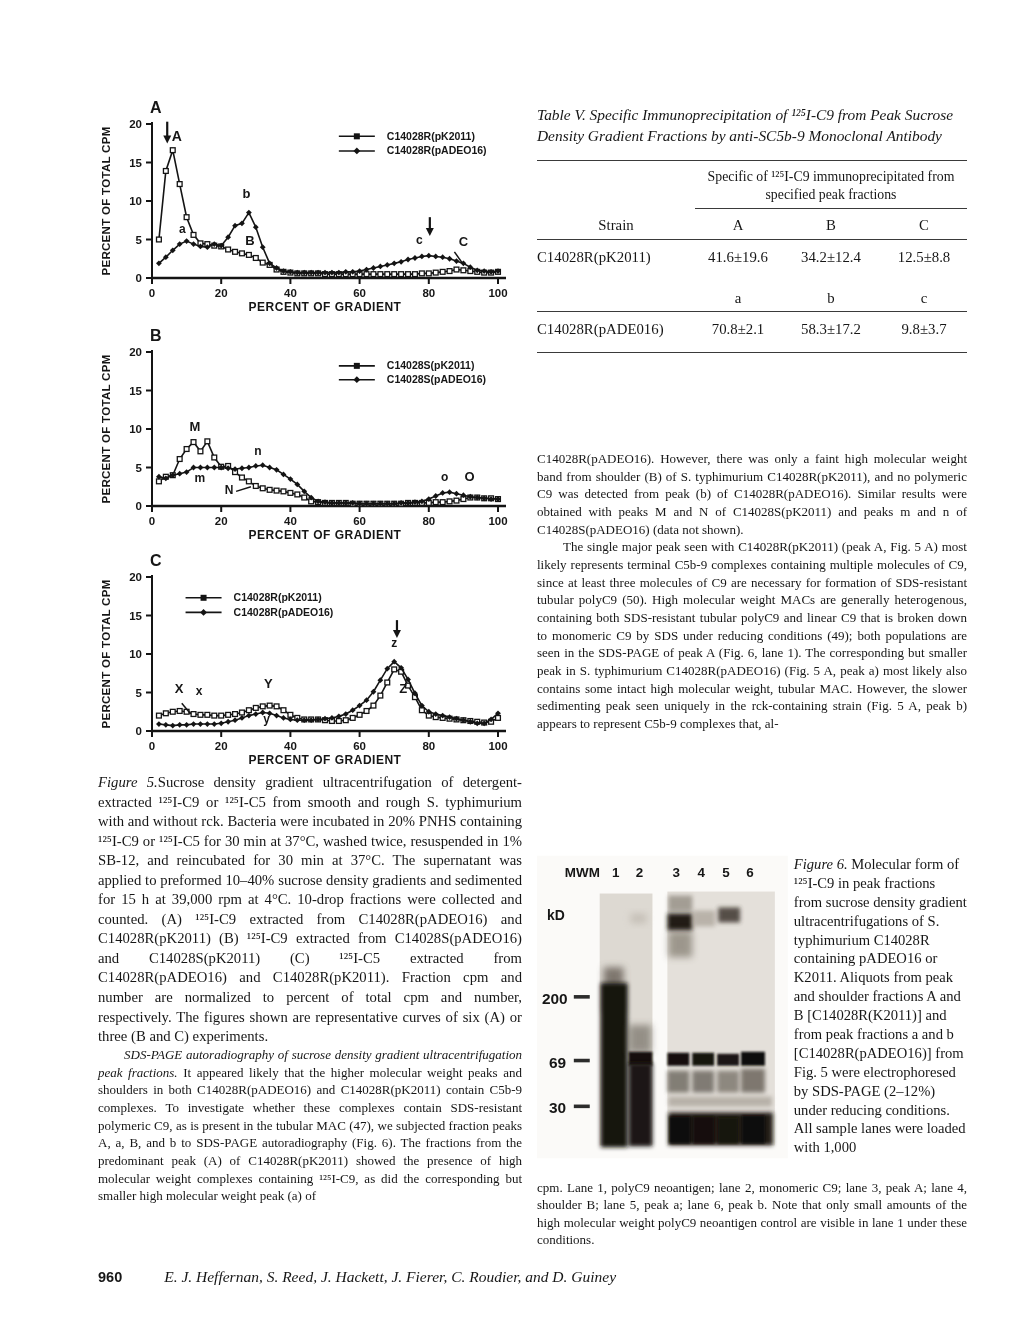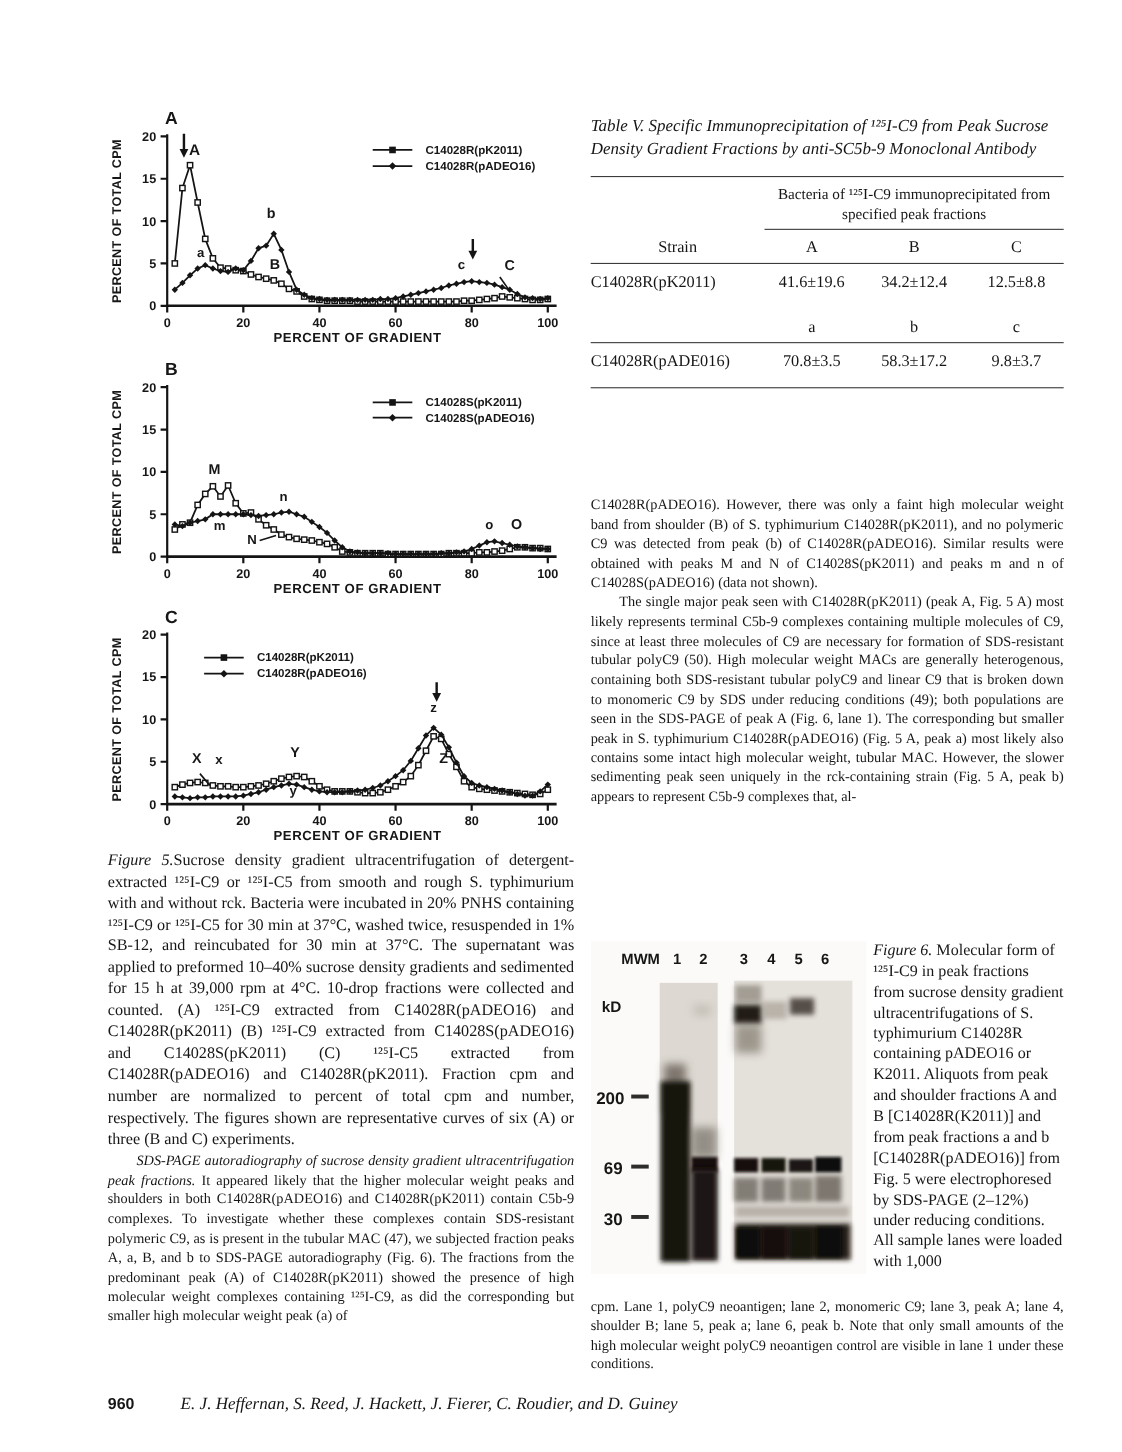--- a/index.html
+++ b/index.html
@@ -495,21 +495,21 @@
 
   <div class="col-right">
 
     <div class="tv">
       <div class="tv-title">Table V. Specific Immunoprecipitation of ¹²⁵I-C9 from Peak Sucrose Density Gradient Fractions by anti-SC5b-9 Monoclonal Antibody</div>
 
       <div class="tv-body">
         <div class="tv-group">
           <div class="tv-grid">
             <div class="l"></div>
-            <div class="tv-group-inner" style="grid-column:2/5">Bacteria of ¹²⁵I-C9 immunoprecipitated from specified peak fractions</div>
+            <div class="tv-group-inner" style="grid-column:2/5">Specific of ¹²⁵I-C9 immunoprecipitated from specified peak fractions</div>
           </div>
         </div>
         <div class="tv-grid tv-colhead">
           <div class="c">Strain</div>
           <div class="c">A</div>
           <div class="c">B</div>
           <div class="c">C</div>
         </div>
         <div class="tv-grid tv-datarow">
           <div class="l">C14028R(pK2011)</div>
@@ -518,21 +518,21 @@
           <div class="c">12.5±8.8</div>
         </div>
         <div class="tv-grid tv-subhead">
           <div class="l"></div>
           <div class="c">a</div>
           <div class="c">b</div>
           <div class="c">c</div>
         </div>
         <div class="tv-grid tv-datarow">
           <div class="l">C14028R(pADE016)</div>
-          <div class="c">70.8±3.5</div>
+          <div class="c">70.8±2.1</div>
           <div class="c">58.3±17.2</div>
           <div class="c">9.8±3.7</div>
         </div>
         <div class="tv-bottom"></div>
       </div>
     </div>
 
     <div class="para" style="position:absolute;top:450px;width:430px">
       <p>C14028R(pADEO16). However, there was only a faint high molecular weight band from shoulder (B) of S. typhimurium C14028R(pK2011), and no polymeric C9 was detected from peak (b) of C14028R(pADEO16). Similar results were obtained with peaks M and N of C14028S(pK2011) and peaks m and n of C14028S(pADEO16) (data not shown).</p>
       <p class="indented">The single major peak seen with C14028R(pK2011) (peak A, Fig. 5 A) most likely represents terminal C5b-9 complexes containing multiple molecules of C9, since at least three molecules of C9 are necessary for formation of SDS-resistant tubular polyC9 (50). High molecular weight MACs are generally heterogenous, containing both SDS-resistant tubular polyC9 and linear C9 that is broken down to monomeric C9 by SDS under reducing conditions (49); both populations are seen in the SDS-PAGE of peak A (Fig. 6, lane 1). The corresponding but smaller peak in S. typhimurium C14028R(pADEO16) (Fig. 5 A, peak a) most likely also contains some intact high molecular weight, tubular MAC. However, the slower sedimenting peak seen uniquely in the rck-containing strain (Fig. 5 A, peak b) appears to represent C5b-9 complexes that, al-</p>

